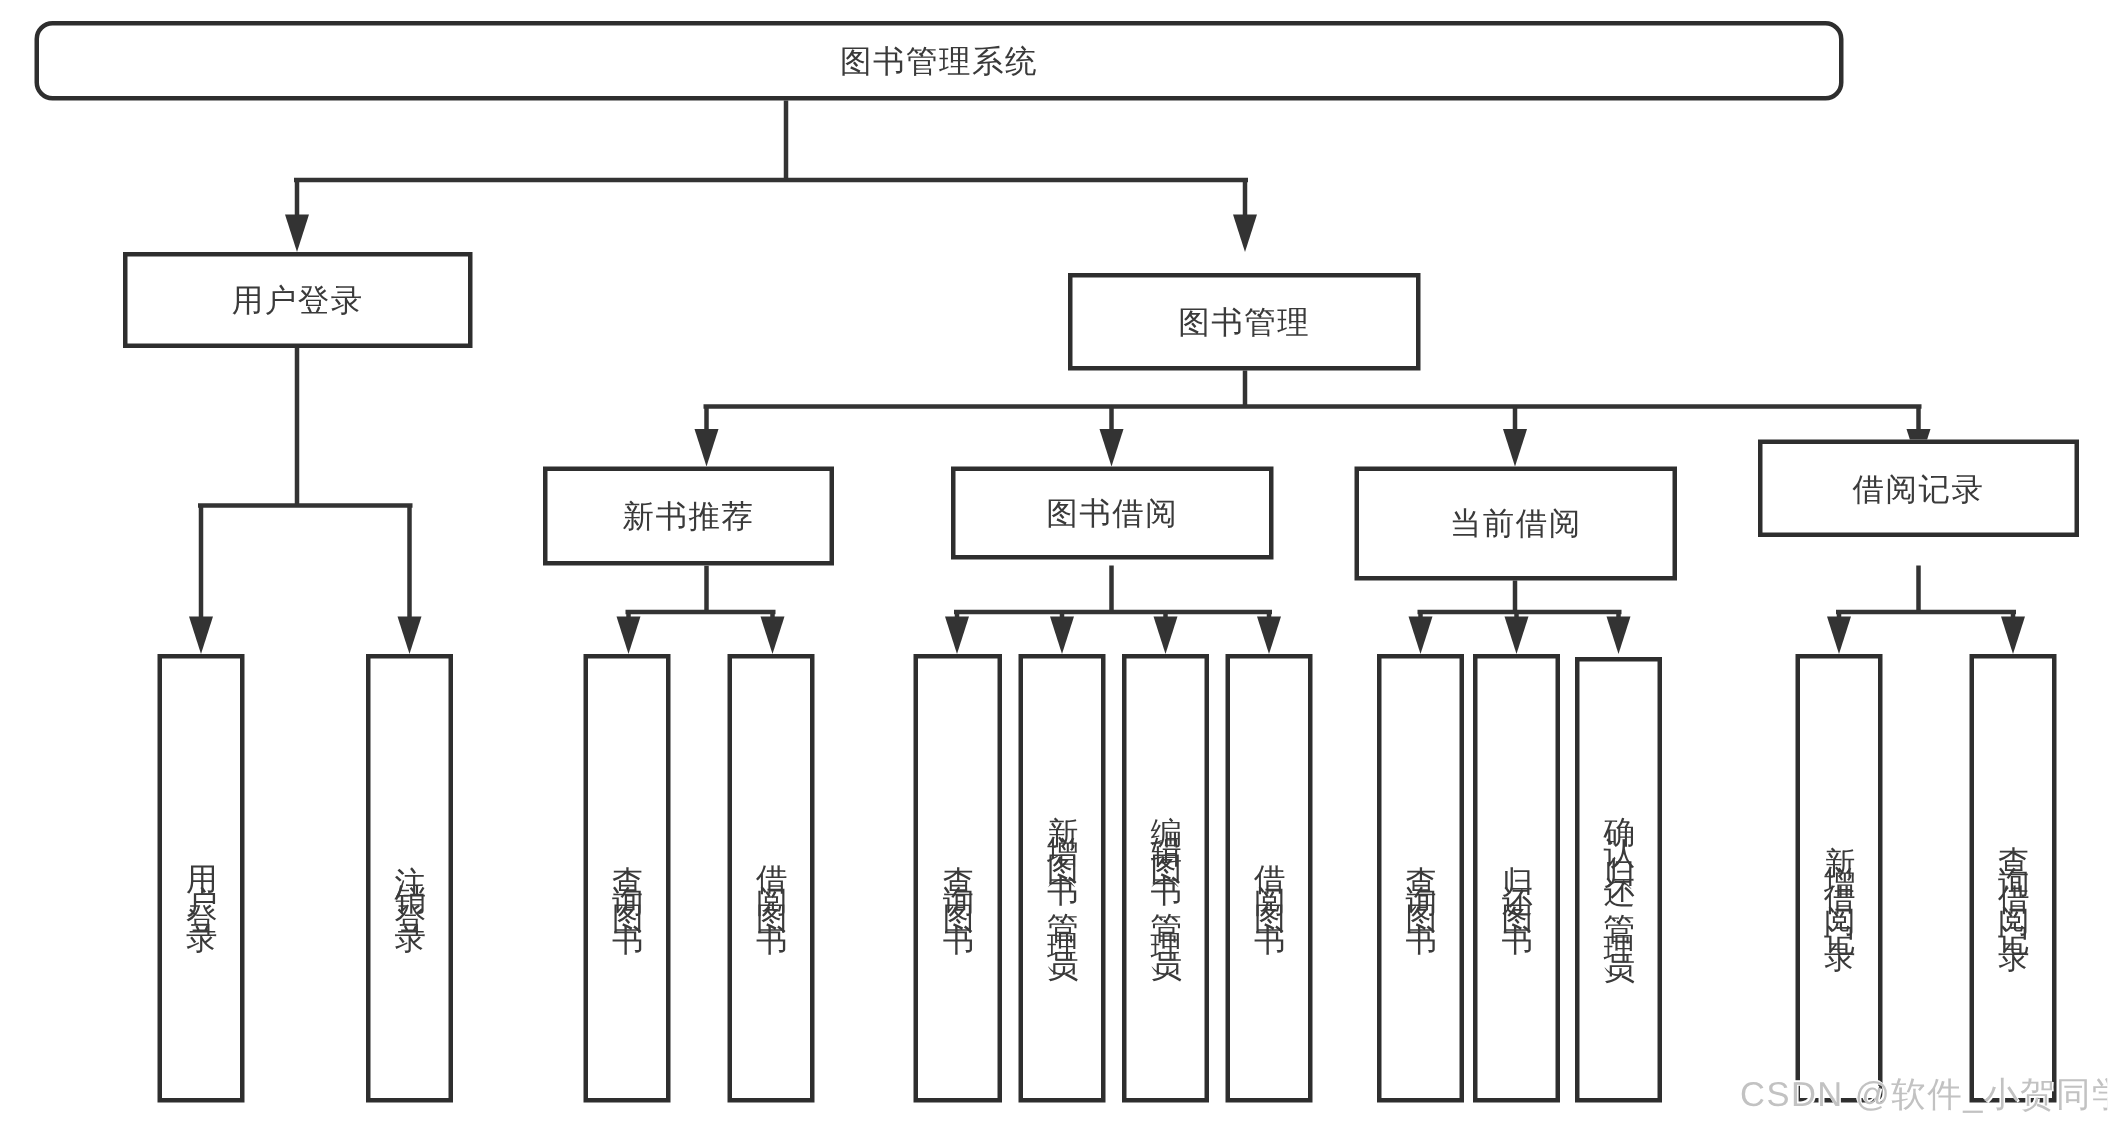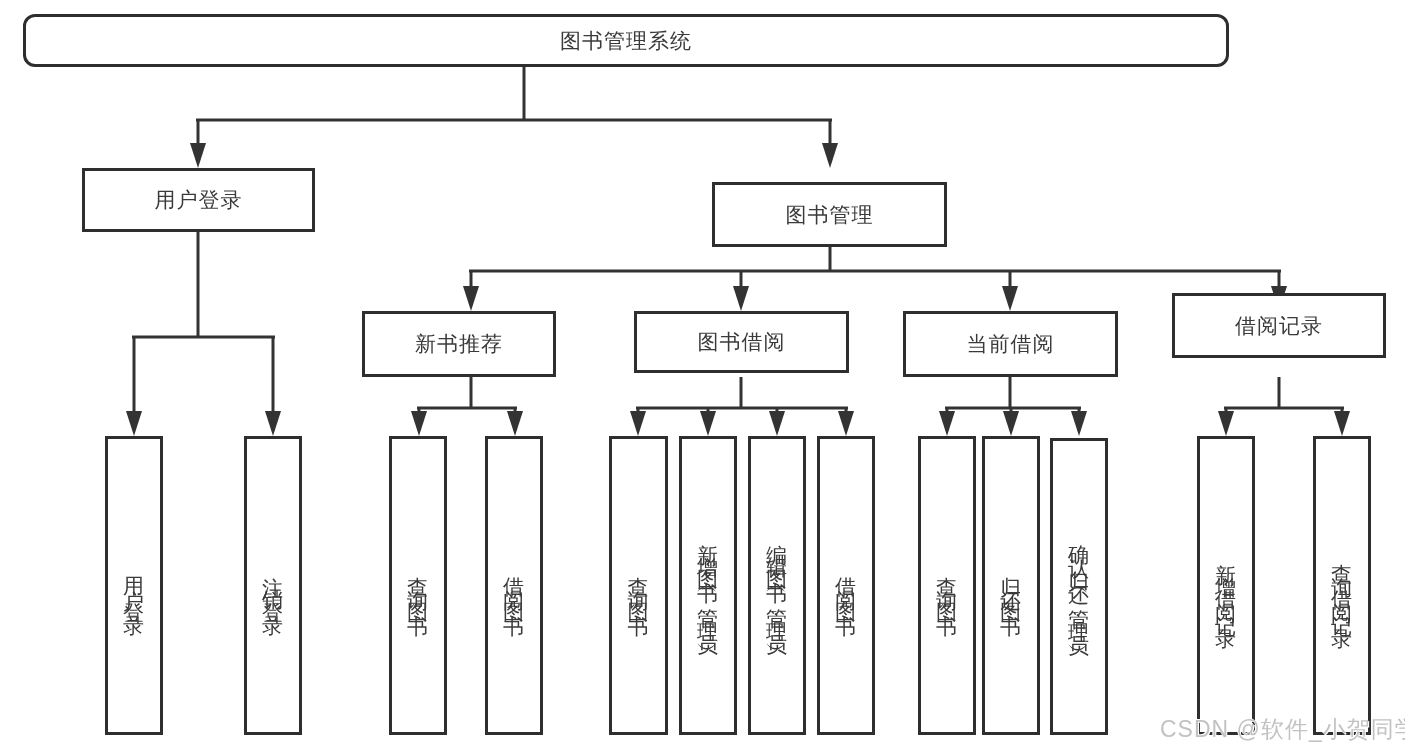--- a/index.html
+++ b/index.html
@@ -133,21 +133,21 @@
   <div class="node" style="left:712px; top:168px; width:235px; height:65px;margin-top:14px;">
     <span>图书管理</span>
   </div>
 
   <div class="node" style="left:362px; top:311px; width:194px; height:66px;">
     <span>新书推荐</span>
   </div>
   <div class="node" style="left:634px; top:311px; width:215px; height:62px;">
     <span>图书借阅</span>
   </div>
-  <div class="node" style="left:903px; top:311px; width:215px; height:66px;">
+  <div class="node" style="left:903px; top:311px; width:215px; height:76px;">
     <span>当前借阅</span>
   </div>
   <div class="node" style="left:1172px; top:293px; width:214px; height:65px;">
     <span>借阅记录</span>
   </div>
 
   <div class="node leaf" style="left:105px; top:436px; width:58px; height:299px;">
     <span>用户登录</span>
   </div>
   <div class="node leaf" style="left:244px; top:436px; width:58px; height:299px;">

